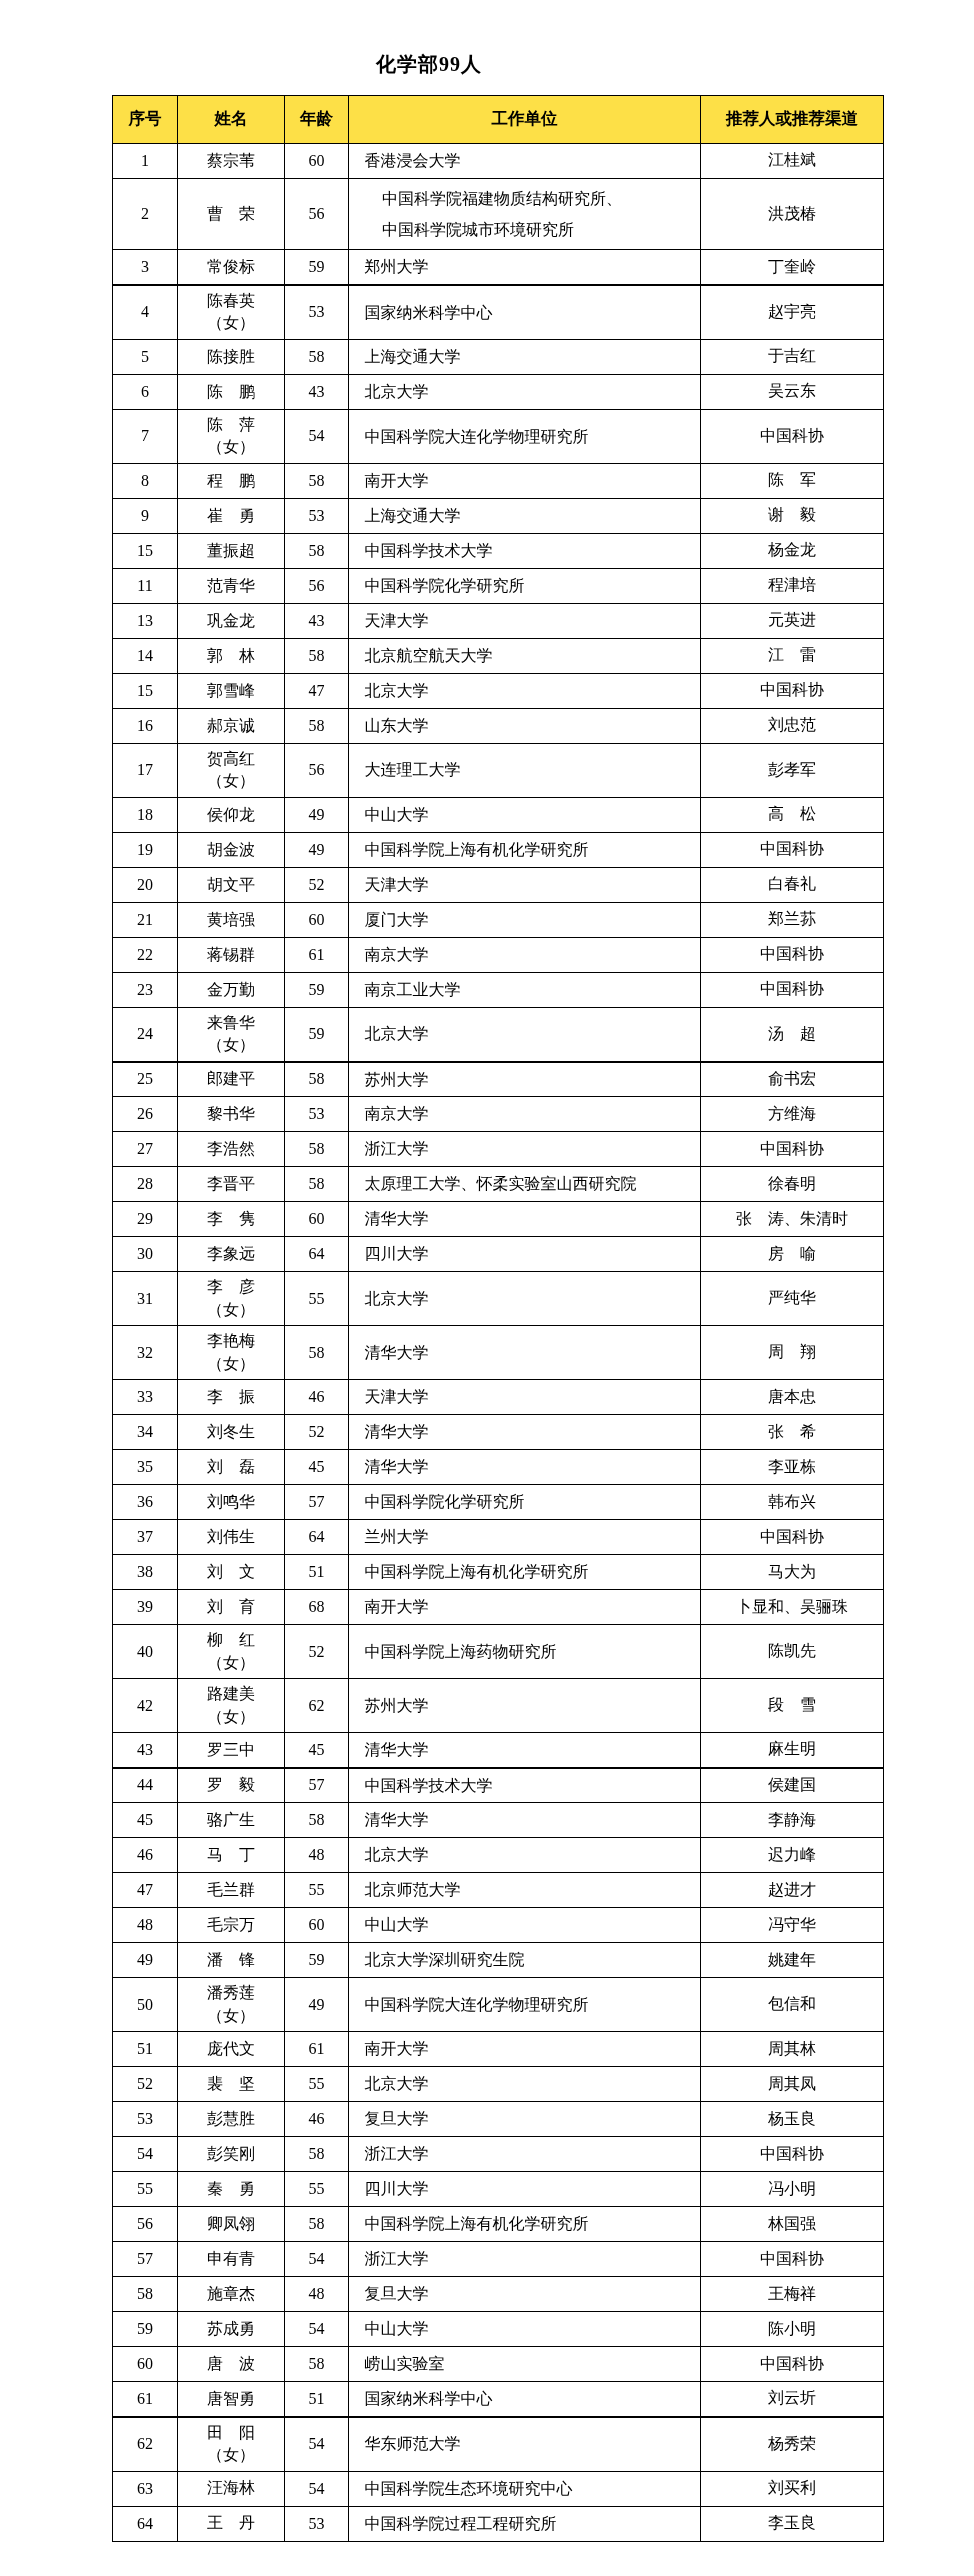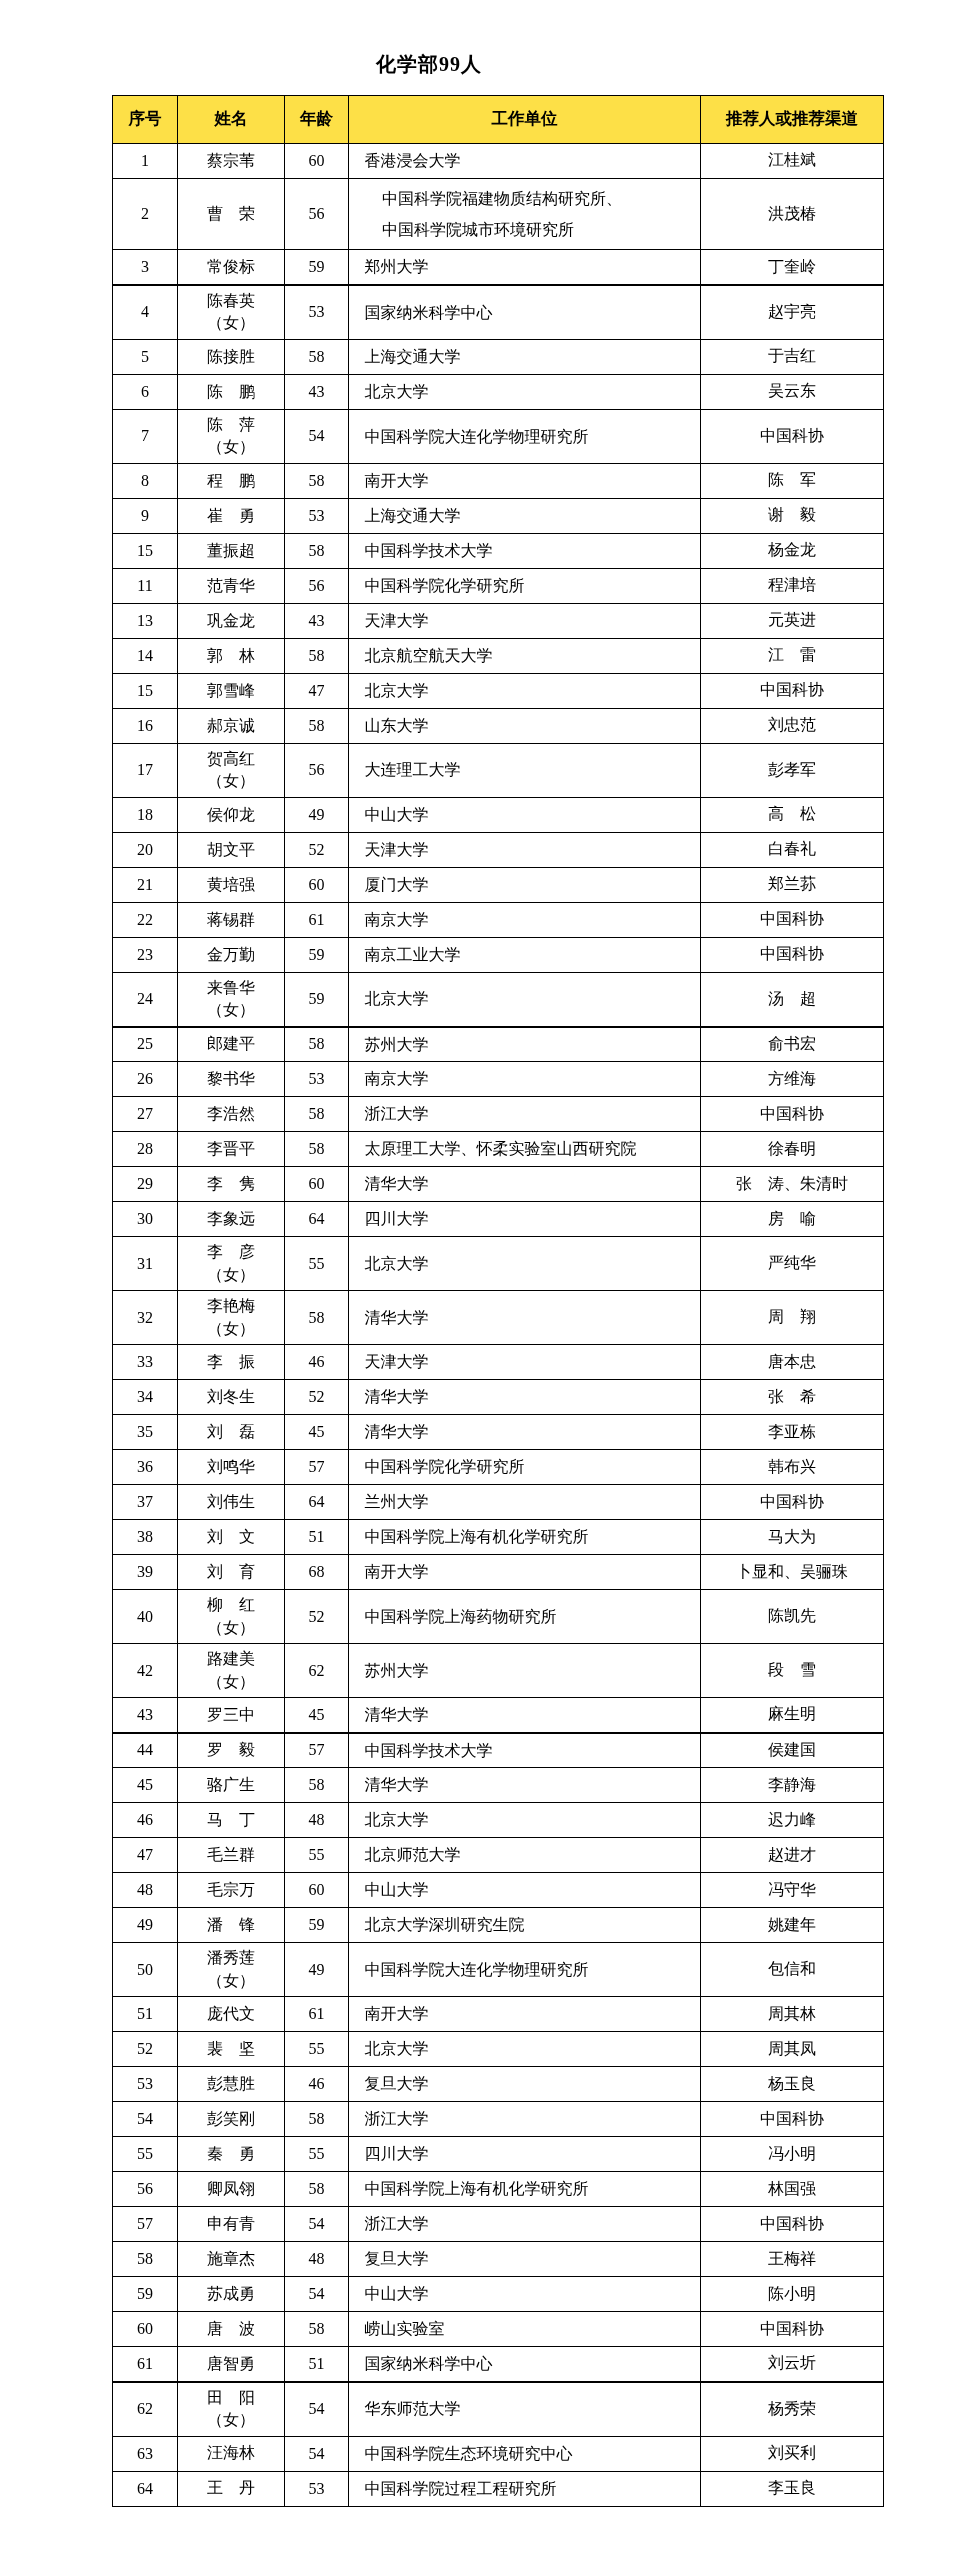--- a/index.html
+++ b/index.html
@@ -223,20 +223,27 @@
         <td class="cell-rec">彭孝军</td>
       </tr>
       <tr>
         <td class="cell-no">18</td>
         <td class="cell-name">侯仰龙</td>
         <td class="cell-age">49</td>
         <td class="cell-unit">中山大学</td>
         <td class="cell-rec">高　松</td>
       </tr>
       <tr>
+        <td class="cell-no">19</td>
+        <td class="cell-name">胡金波</td>
+        <td class="cell-age">49</td>
+        <td class="cell-unit">中国科学院上海有机化学研究所</td>
+        <td class="cell-rec">中国科协</td>
+      </tr>
+      <tr>
         <td class="cell-no">20</td>
         <td class="cell-name">胡文平</td>
         <td class="cell-age">52</td>
         <td class="cell-unit">天津大学</td>
         <td class="cell-rec">白春礼</td>
       </tr>
       <tr>
         <td class="cell-no">21</td>
         <td class="cell-name">黄培强</td>
         <td class="cell-age">60</td>

